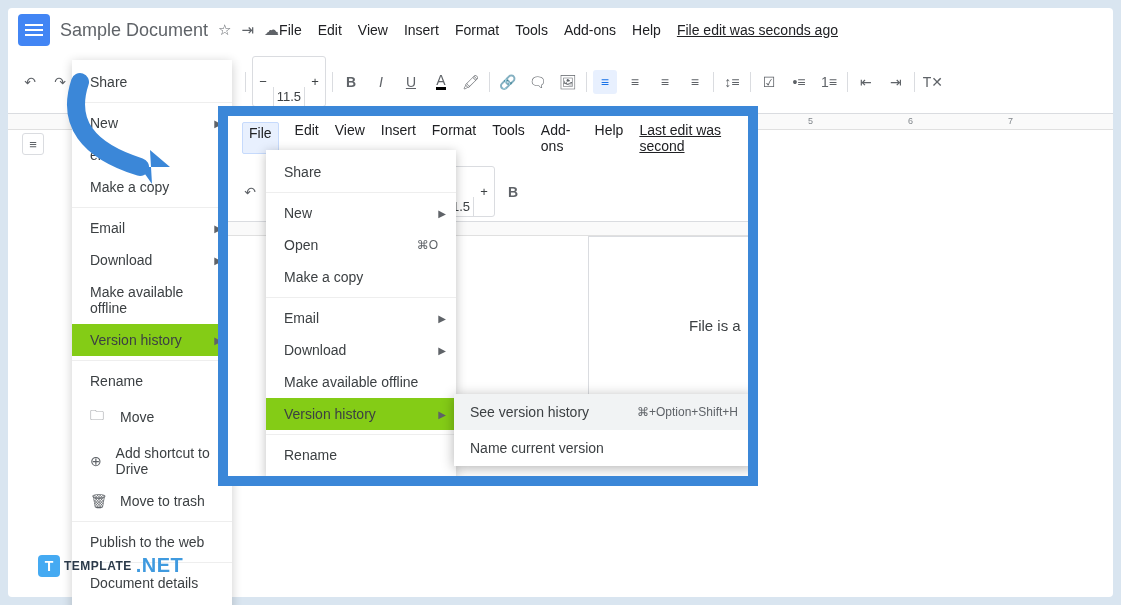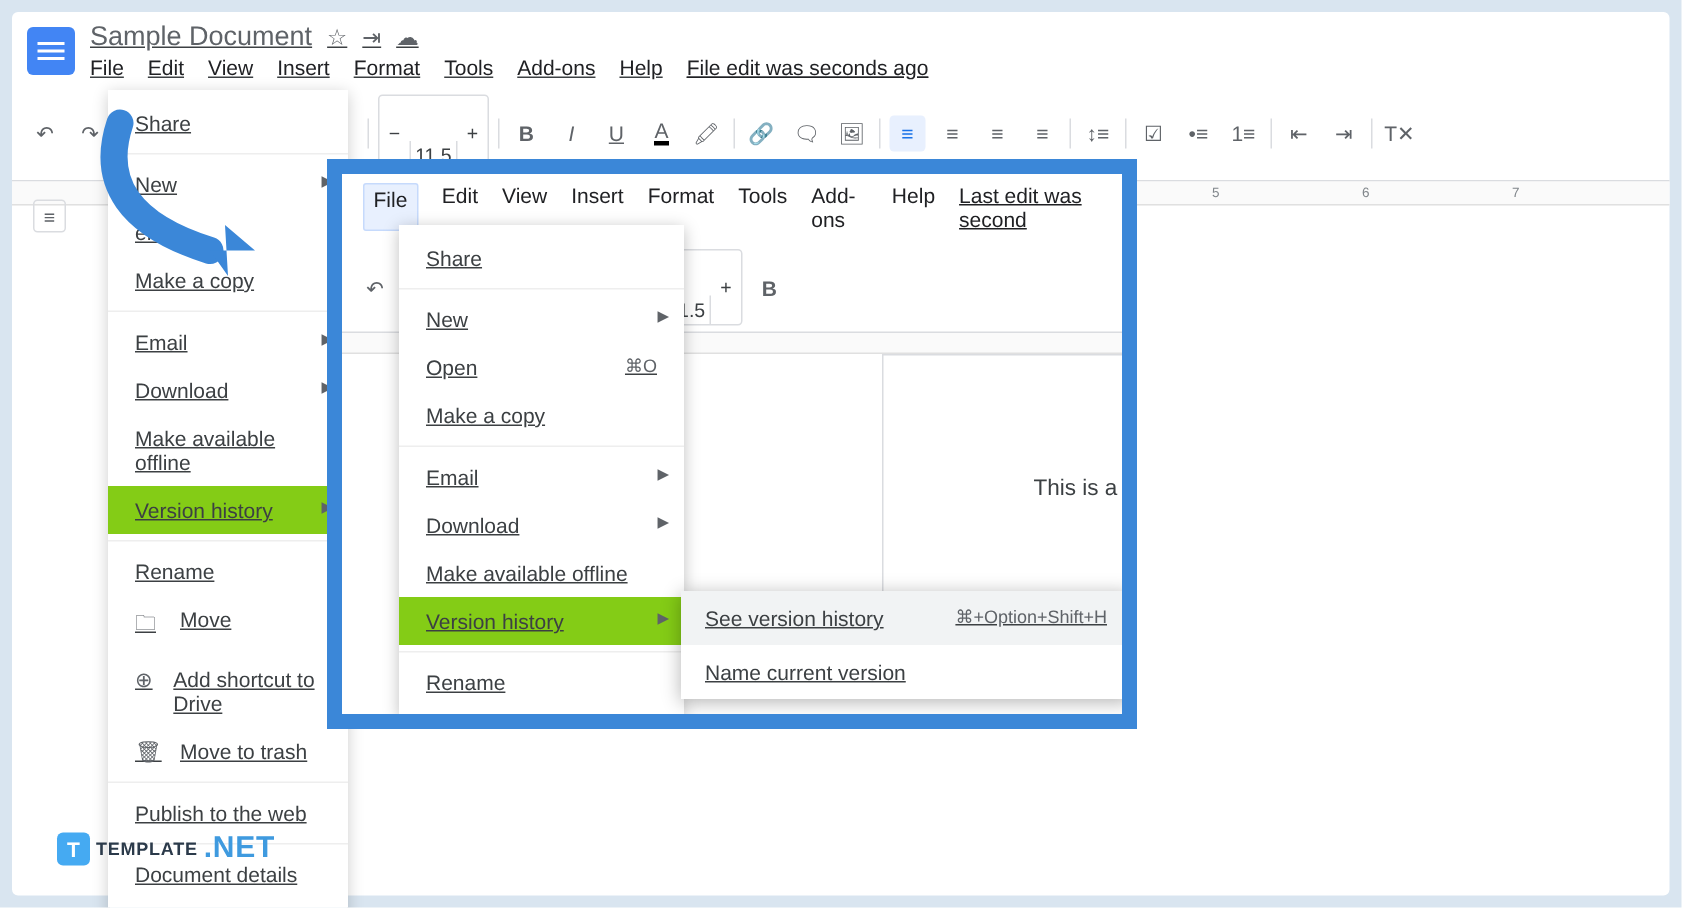--- a/index.html
+++ b/index.html
@@ -1,21 +1,21 @@
 <!DOCTYPE html>
 <html><head>
 <meta charset="utf-8">
 <style>
   * { box-sizing: border-box; margin: 0; padding: 0; }
   body { font-family: Arial, sans-serif; font-size: 13px; color: #3c4043; background: #d9e5f0; width: 1121px; height: 605px; position: relative; overflow: hidden; }
   .app { position: absolute; top: 8px; left: 8px; right: 8px; bottom: 8px; background: #fff; border-radius: 4px; }
   .header { display: flex; align-items: center; padding: 6px 10px 0 10px; gap: 10px; }
   .docicon { width: 32px; height: 32px; background: #4285f4; border-radius: 4px; display: flex; align-items: center; justify-content: center; }
   .docicon::after { content: ""; width: 18px; height: 2px; background: #fff; box-shadow: 0 -5px 0 #fff, 0 5px 0 #fff; }
-  .titlebar { display: flex; flex-direction: column; text-decoration: underline; }
+  .titlebar { display: flex; flex-direction: row; }
   .titlerow { display: flex; align-items: center; gap: 10px; }
   .doctitle { font-size: 18px; color: #5f6368; }
   .staricon, .foldericon, .cloudicon { color: #5f6368; font-size: 15px; }
   .menubar { display: flex; gap: 16px; padding-top: 2px; }
   .menubar span { font-size: 14px; color: #202124; cursor: pointer; }
   .lastedit { text-decoration: underline; color: #5f6368; font-size: 14px; }
   .toolbar { display: flex; align-items: center; gap: 6px; padding: 6px 10px; border-bottom: 1px solid #dadce0; margin-top: 4px; }
   .tbtn { width: 24px; height: 24px; display: flex; align-items: center; justify-content: center; color: #5f6368; cursor: pointer; font-size: 14px; border-radius: 3px; }
   .tsel { padding: 2px 8px; font-size: 13px; color: #3c4043; display: flex; align-items: center; gap: 4px; }
   .fontsize { display: flex; align-items: center; border: 1px solid #dadce0; border-radius: 3px; }
@@ -26,21 +26,21 @@
   .italic { font-style: italic; }
   .underline { text-decoration: underline; }
   .colorA { border-bottom: 3px solid #000; line-height: 12px; padding-bottom: 1px; }
   .alignbtn.active { background: #e8f0fe; color: #1a73e8; }
   .ruler { height: 16px; background: #fafafa; border-bottom: 1px solid #e0e0e0; position: relative; font-size: 9px; color: #80868b; }
   .rmark { position: absolute; top: 2px; }
   .outline { position: absolute; left: 14px; top: 125px; width: 22px; height: 22px; border: 1px solid #dadce0; border-radius: 3px; display: flex; align-items: center; justify-content: center; color: #5f6368; }
 
   
   .filemenu-bg { position: absolute; left: 64px; top: 52px; width: 160px; background: #fff; box-shadow: 0 2px 10px rgba(0,0,0,.2); z-index: 5; padding: 6px 0; font-size: 14px; }
-  .mitem { padding: 8px 18px; display: flex; align-items: flex-start; gap: 12px; cursor: pointer; color: #3c4043; position: relative; text-decoration: underline; }
+  .mitem { padding: 8px 18px; display: flex; align-items: center; gap: 12px; cursor: pointer; color: #3c4043; position: relative; }
   .mitem.div { border-top: 1px solid #eee; margin-top: 4px; padding-top: 12px; }
   .mitem.hl { background: #84cc16; }
   .mitem .arrow { position: absolute; right: 10px; font-size: 10px; color: #5f6368; }
   .micon { width: 18px; color: #5f6368; font-size: 14px; }
 
   
   .arrowsvg { position: absolute; left: 50px; top: 72px; z-index: 50; }
 
   
   .inset { position: absolute; left: 218px; top: 106px; width: 540px; height: 380px; background: #fff; border: 10px solid #3b87d8; z-index: 20; overflow: hidden; }
@@ -238,21 +238,21 @@
       <span class="m">−</span>
       <span class="v">11.5</span>
       <span class="p">+</span>
     </div>
     <div class="tbtn bold">B</div>
   </div>
   <div class="ruler">
     <span class="rmark" style="left:220px">1</span>
   </div>
   <div class="page">
-    <span>This is a</span>
+    <span>File is a</span>
   </div>
 
   <div class="filemenu">
     <div class="mitem">
         <span>Share</span>
       </div>
     <div class="mitem div">
         <span>New</span>
         <span class="arrow">▶</span>
       </div>

